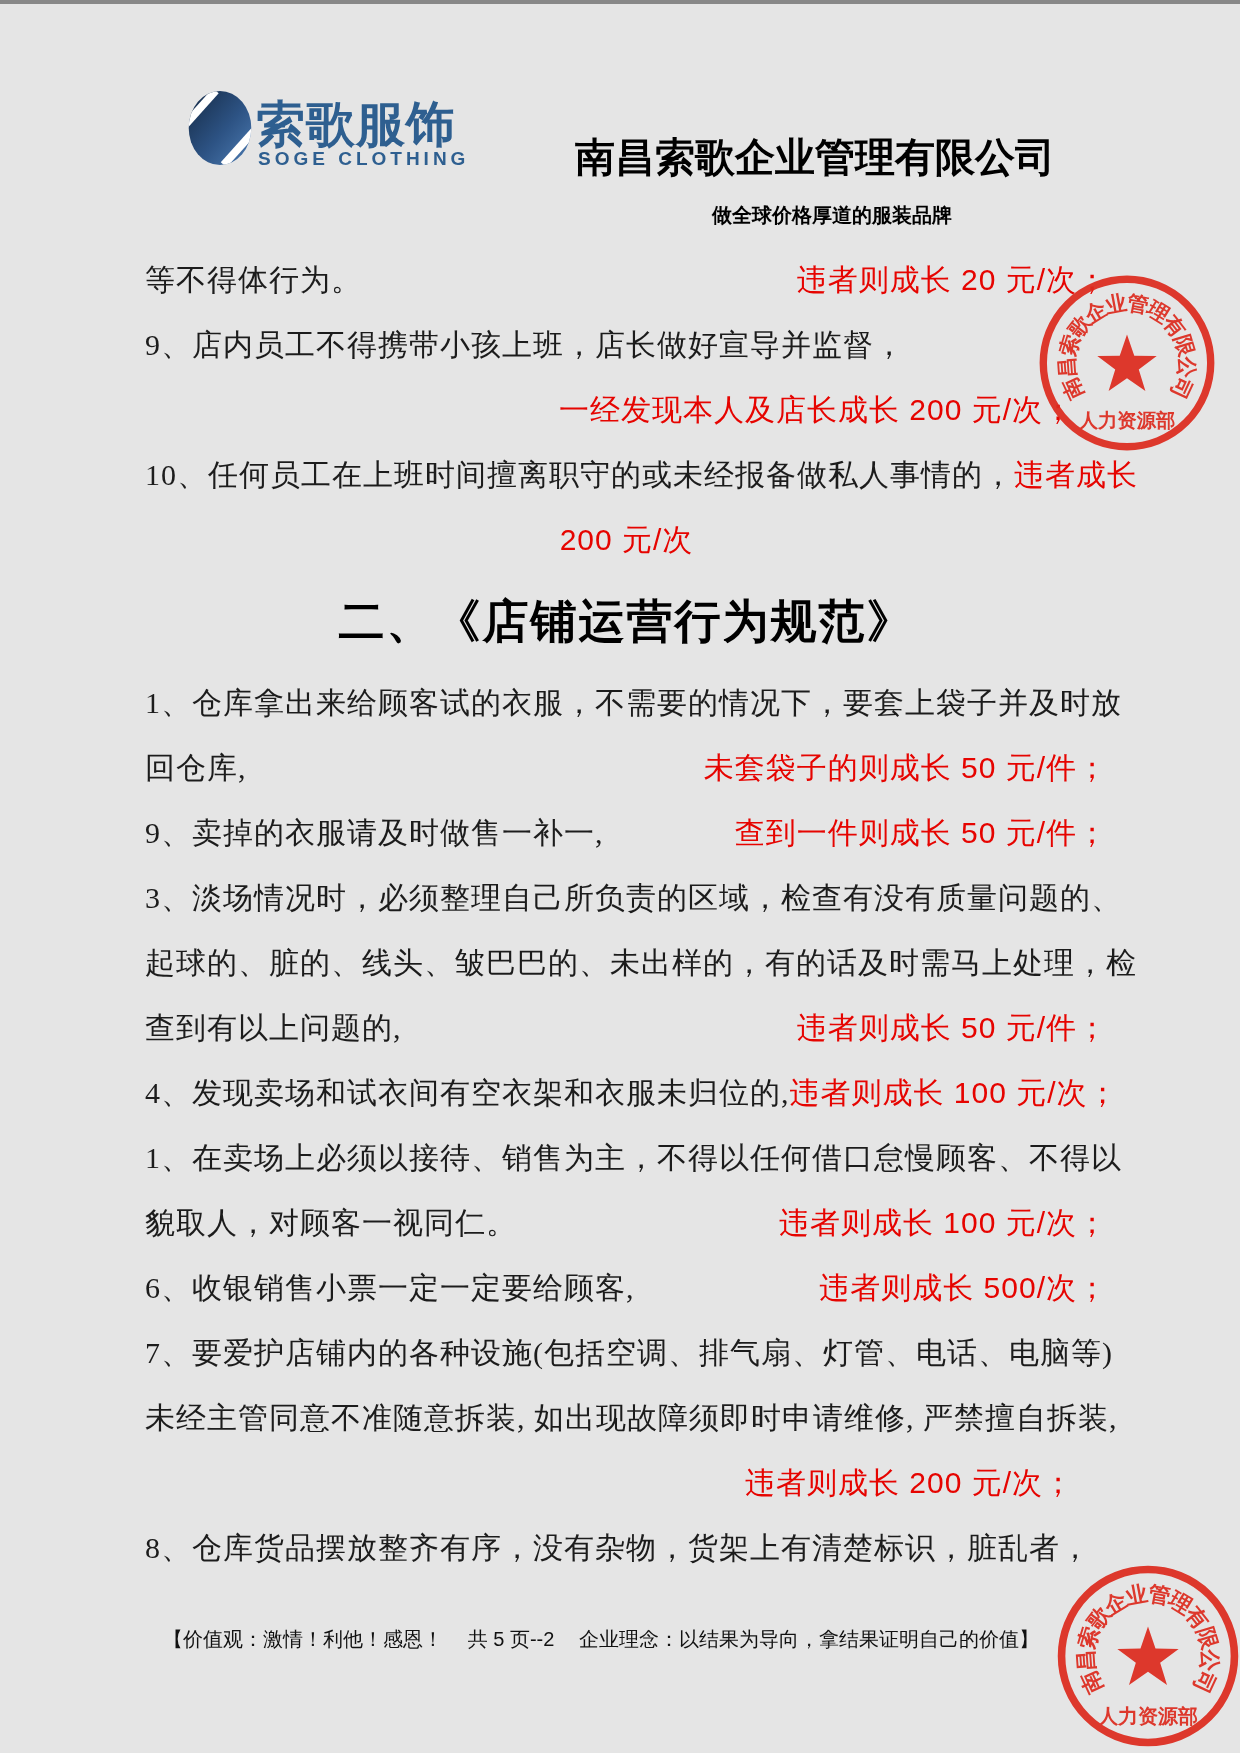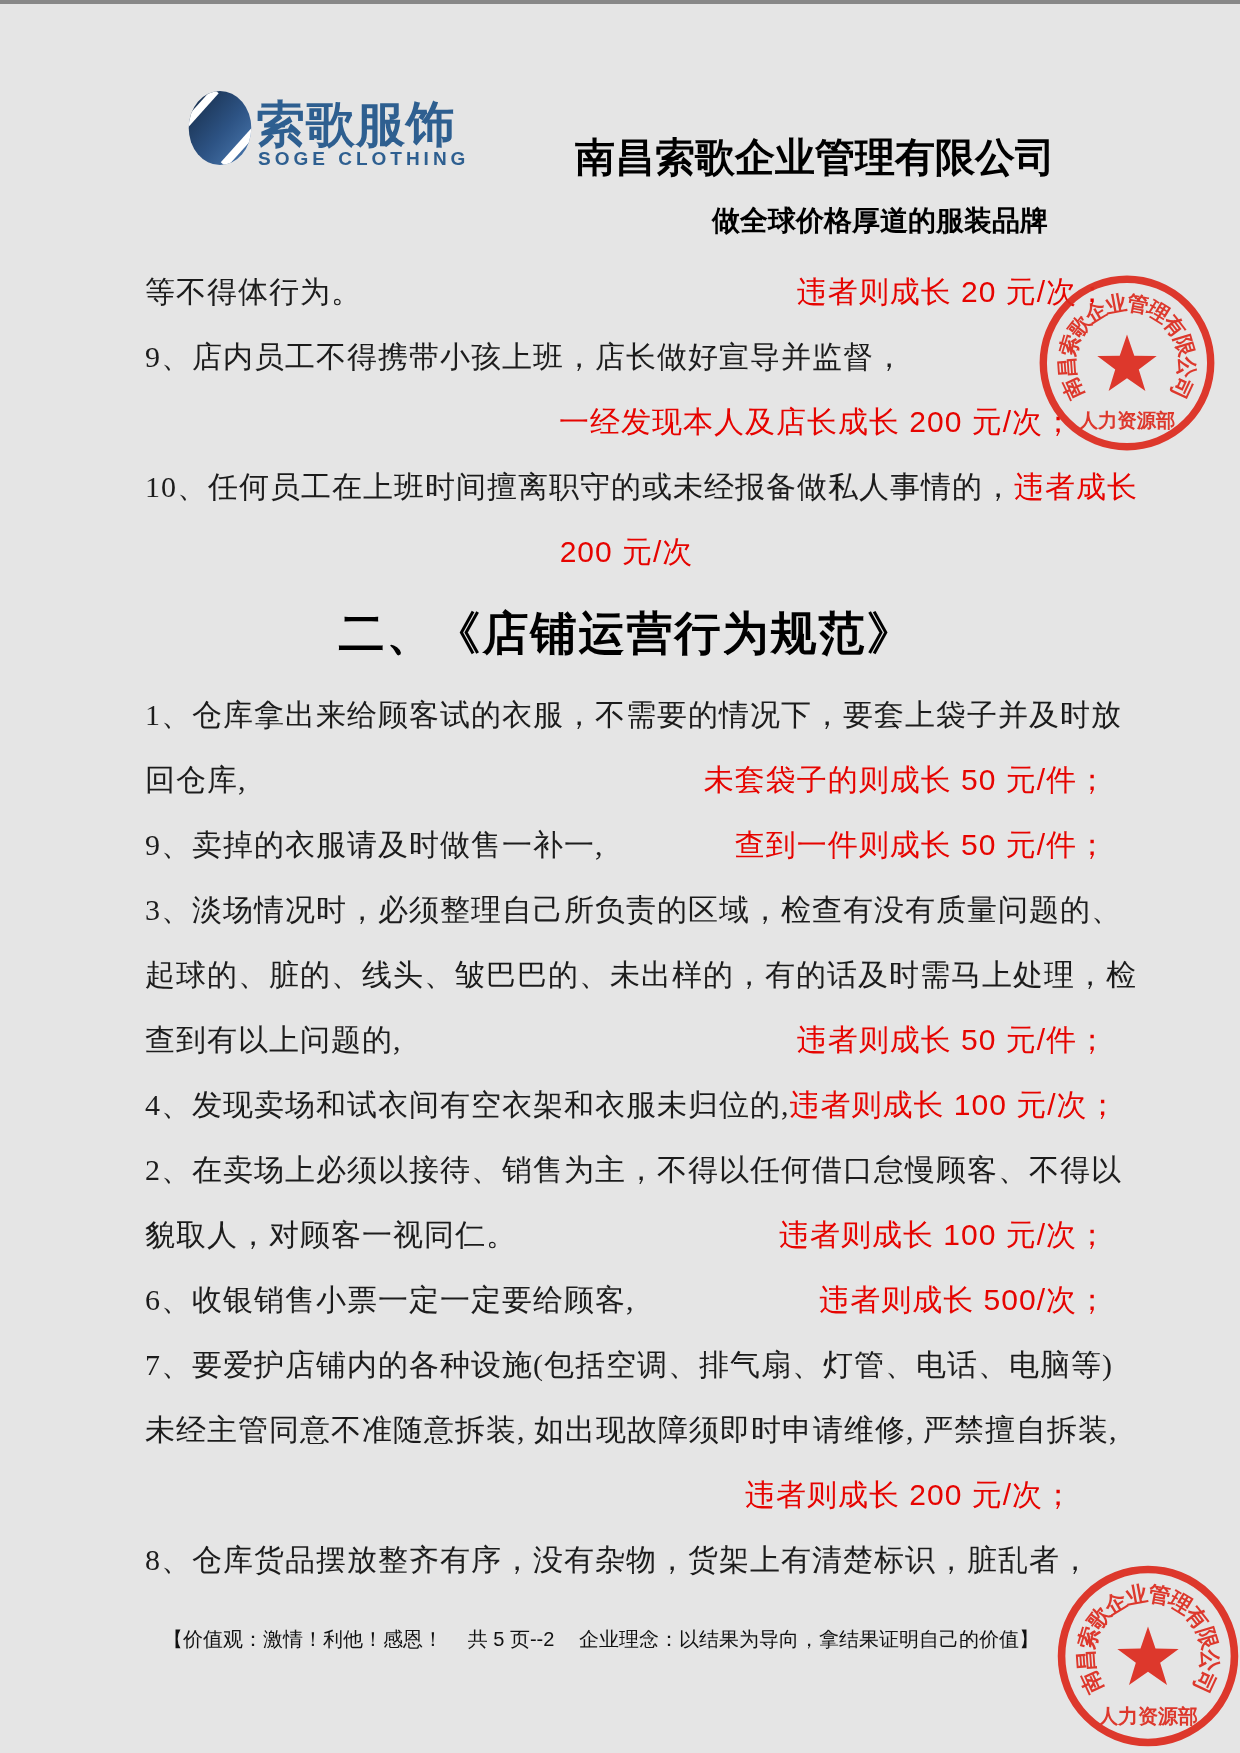--- a/index.html
+++ b/index.html
@@ -27,25 +27,25 @@
   }
   
   .company-title{
     position:absolute;left:575px;top:126px;
     font-family:"Liberation Sans","DejaVu Sans",sans-serif;
     font-weight:bold;font-size:40px;color:#000;white-space:nowrap;
   }
   .slogan{
     position:absolute;left:712px;top:198px;
     font-family:"Liberation Sans","DejaVu Sans",sans-serif;
-    font-weight:bold;font-size:28px;color:#000;white-space:nowrap;
+    font-weight:bold;font-size:20px;color:#000;white-space:nowrap;
   }
   
   .doc-body{
-    position:absolute;left:145px;top:256px;width:963px;
+    position:absolute;left:145px;top:244px;width:963px;
   }
   .line{
     height:65px;display:flex;align-items:center;
     white-space:nowrap;font-size:30px;
   }
   .line.black{justify-content:flex-start;}
   .line.split{justify-content:space-between;}
   .line.red-right{justify-content:flex-end;padding-right:34px;}
   .line.red-left{justify-content:center;}
   .line.heading{
@@ -139,21 +139,21 @@
       </div>
       <div class="line split">
         <span class="t-black">查到有以上问题的,</span>
         <span class="t-red">违者则成长 50 元/件；</span>
       </div>
       <div class="line split">
         <span class="t-black">4、发现卖场和试衣间有空衣架和衣服未归位的,</span>
         <span class="t-red">违者则成长 100 元/次；</span>
       </div>
       <div class="line black">
-        <span class="t-black">2、在卖场上必须以接待、销售为主，不得以任何借口怠慢顾客、不得以</span>
+        <span class="t-black">1、在卖场上必须以接待、销售为主，不得以任何借口怠慢顾客、不得以</span>
       </div>
       <div class="line split">
         <span class="t-black">貌取人，对顾客一视同仁。</span>
         <span class="t-red">违者则成长 100 元/次；</span>
       </div>
       <div class="line split">
         <span class="t-black">6、收银销售小票一定一定要给顾客,</span>
         <span class="t-red">违者则成长 500/次；</span>
       </div>
       <div class="line black">

